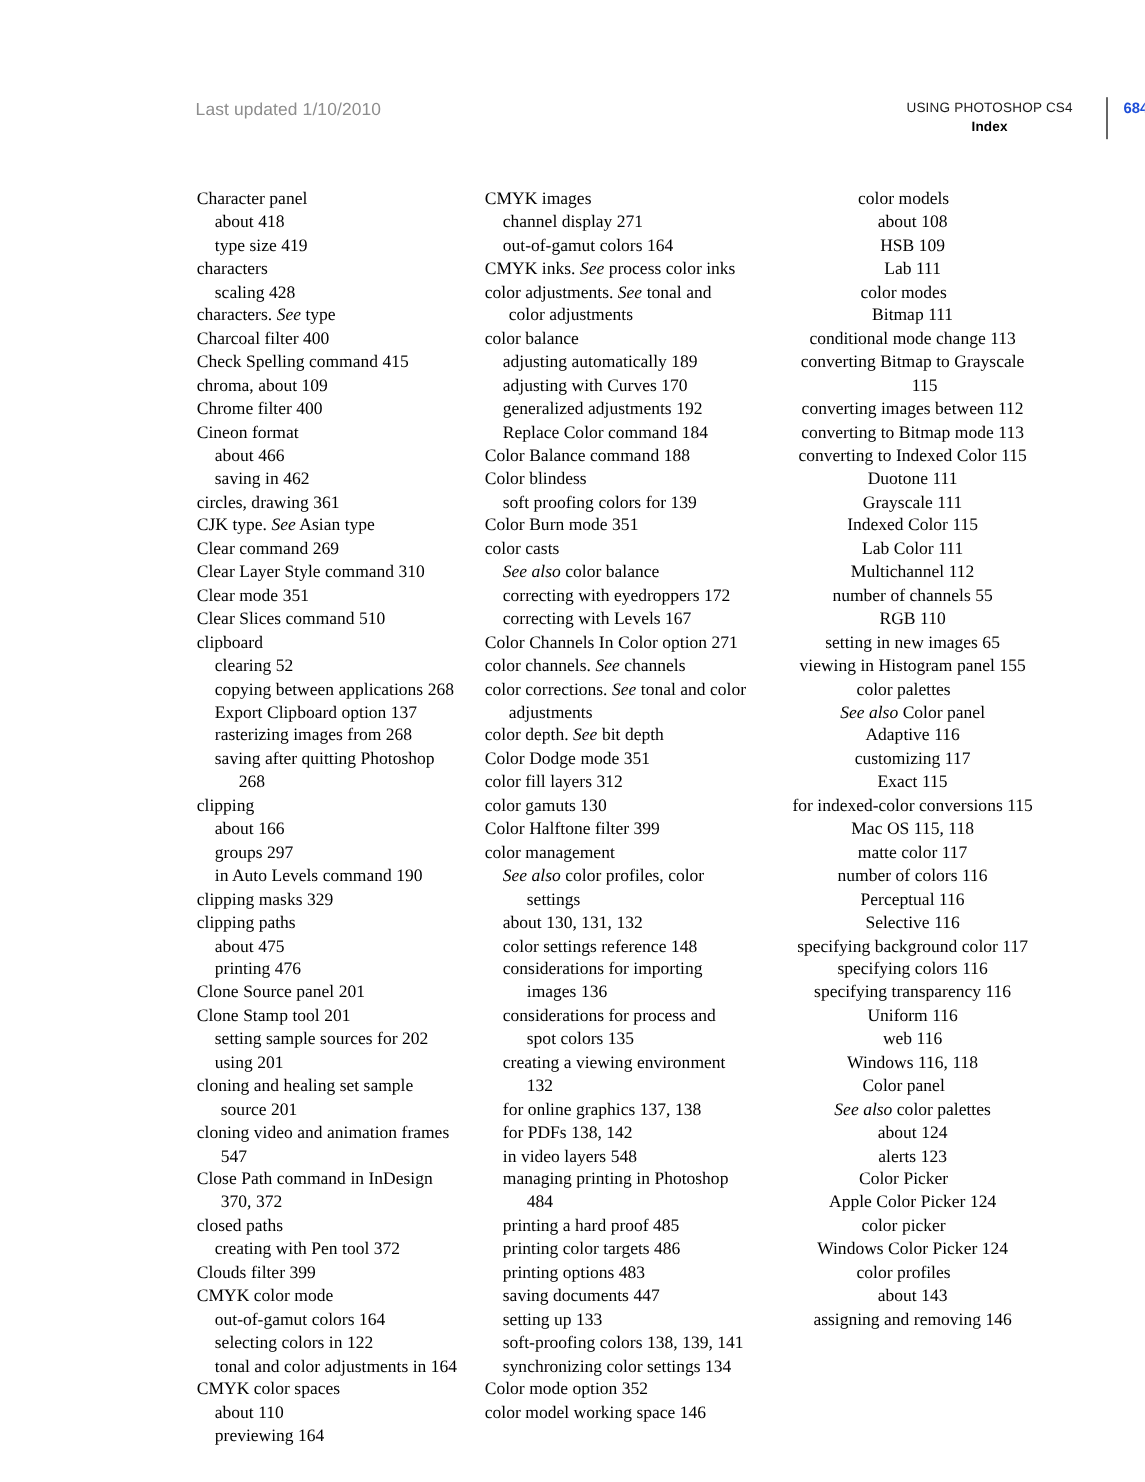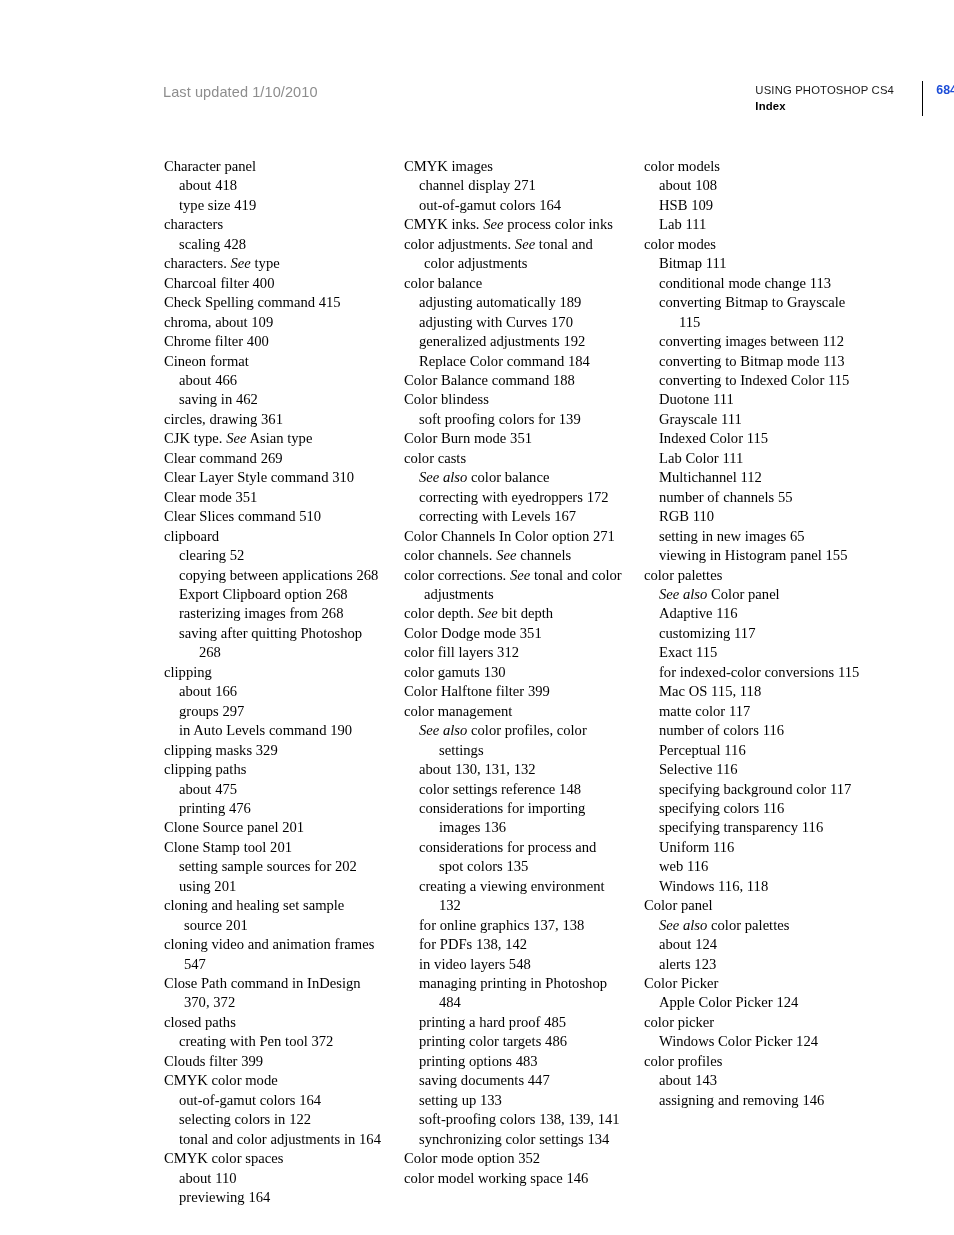--- a/index.html
+++ b/index.html
@@ -31,21 +31,21 @@
     font-family: "Liberation Sans", "DejaVu Sans", sans-serif;
     font-size: 14.5px;
     color: #8d8d8d;
     letter-spacing: 0.1px;
     white-space: nowrap;
   }
   #header-right {
     position: absolute;
     right: 76px;
     top: 82px;
-    text-align: left;
+    text-align: center;
     font-family: "Liberation Sans", "DejaVu Sans", sans-serif;
     white-space: nowrap;
   }
   #header-right .hdr-line {
     display: block;
     line-height: 16px;
     height: 16px;
   }
   #doc-title {
     font-size: 11.3px;
@@ -87,20 +87,21 @@
     display: flex;
     flex-direction: row;
     align-items: flex-start;
   }
   .index-column {
     width: 218px;
     margin-right: 22px;
   }
   .index-column:last-child {
     margin-right: 0;
+    text-align: center;
   }
 
   .entry {
     font-size: 14.6px;
     line-height: 19.45px;
     margin: 0;
     padding: 0;
     text-indent: 0;
     word-spacing: 0.1px;
   }
@@ -151,21 +152,21 @@
       <p class="entry level2">saving in 462</p>
       <p class="entry level1">circles, drawing 361</p>
       <p class="entry level1">CJK type. <i>See</i> Asian type</p>
       <p class="entry level1">Clear command 269</p>
       <p class="entry level1">Clear Layer Style command 310</p>
       <p class="entry level1">Clear mode 351</p>
       <p class="entry level1">Clear Slices command 510</p>
       <p class="entry level1">clipboard</p>
       <p class="entry level2">clearing 52</p>
       <p class="entry level2">copying between applications 268</p>
-      <p class="entry level2">Export Clipboard option 268</p>
+      <p class="entry level2">Export Clipboard option 137</p>
       <p class="entry level2">rasterizing images from 268</p>
       <p class="entry level2">saving after quitting Photoshop 268</p>
       <p class="entry level1">clipping</p>
       <p class="entry level2">about 166</p>
       <p class="entry level2">groups 297</p>
       <p class="entry level2">in Auto Levels command 190</p>
       <p class="entry level1">clipping masks 329</p>
       <p class="entry level1">clipping paths</p>
       <p class="entry level2">about 475</p>
       <p class="entry level2">printing 476</p>

